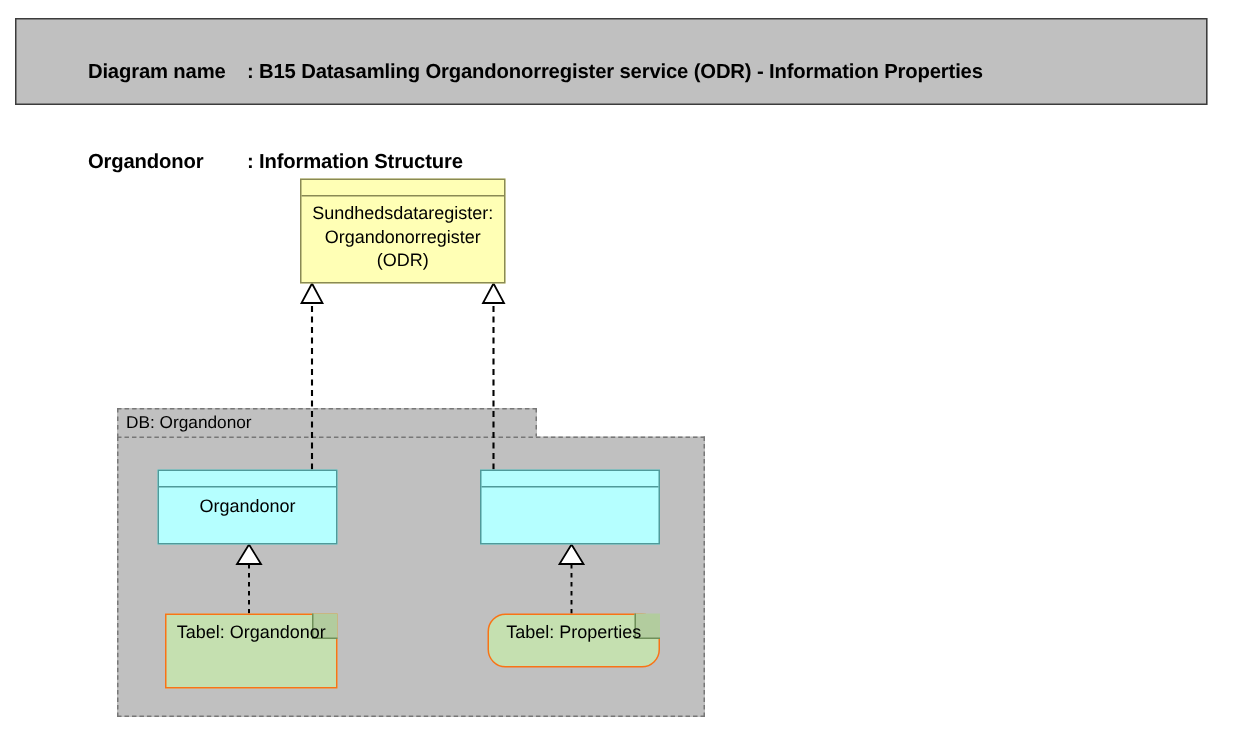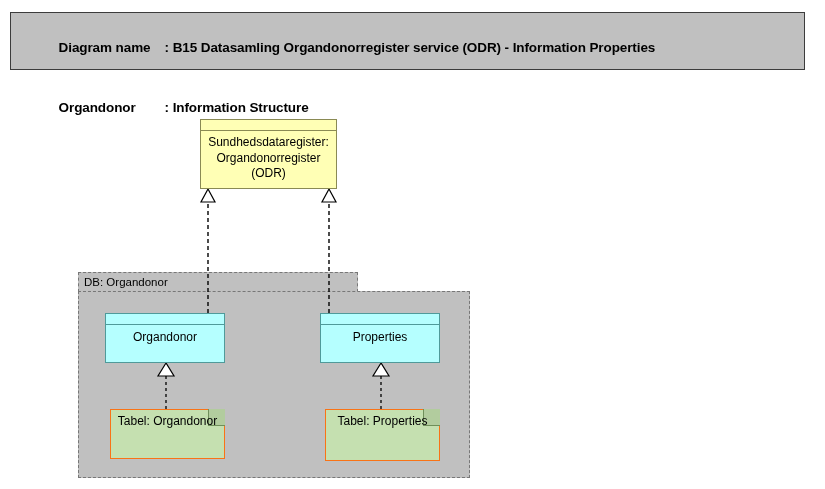--- a/index.html
+++ b/index.html
@@ -141,21 +141,22 @@
   #node-tabel-organdonor {
     left: 110px;
     top: 409px;
     width: 115px;
     height: 50px;
   }
   #node-tabel-properties {
     left: 325px;
     top: 409px;
     width: 115px;
-    height: 52px;
+    height: 36px;
+    border-radius: 12px;
   }
 
   
   #group-db {
     position: absolute;
     left: 78px;
     top: 272px;
     width: 392px;
     height: 206px;
   }
@@ -249,21 +250,20 @@
 (ODR)</div>
   </div>
 
   <div class="uml-node node-cyan" id="node-organdonor">
     <div class="compartment-bar"></div>
     <div class="node-label">Organdonor</div>
   </div>
 
   <div class="uml-node node-cyan" id="node-properties">
     <div class="compartment-bar"></div>
-    <div class="node-label">Properties</div>
   </div>
 
   <div class="node-green" id="node-tabel-organdonor">
     <div class="fold"></div>
     <div class="green-label">Tabel: Organdonor</div>
   </div>
 
   <div class="node-green" id="node-tabel-properties">
     <div class="fold"></div>
     <div class="green-label">Tabel: Properties</div>

